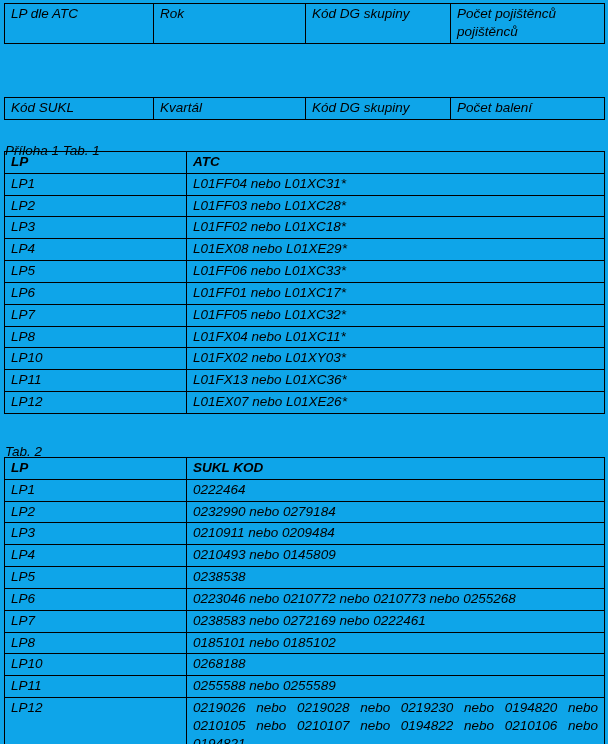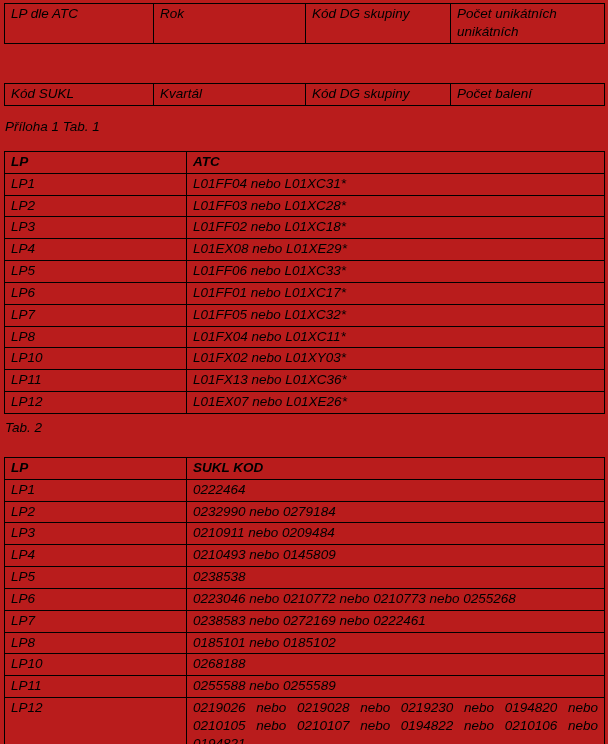--- a/index.html
+++ b/index.html
@@ -1,20 +1,20 @@
 <!DOCTYPE html>
 <html><head>
 <meta charset="utf-8">
 <style>
   html, body { margin: 0; padding: 0; background: #ffffff; }
   .page {
     position: relative;
     width: 608px;
     height: 744px;
-    background: #b91c1c;
+    background: #0ea5e9;
     font-family: "Liberation Sans", sans-serif;
     font-style: italic;
     color: #000000;
     overflow: hidden;
   }
   table {
     position: absolute;
     left: 4px;
     width: 600px;
     border-collapse: collapse;
@@ -33,45 +33,46 @@
   th { font-weight: bold; }
   .qtable td { height: 18px; }
   .qtable-year td { height: 31px; }
   .lp-table td, .lp-table th { height: 16px; }
   .justify-second td:nth-child(2) { text-align: justify; }
   .title {
     position: absolute;
     left: 5px;
     font-size: 13.5px;
     line-height: 1.2;
+    margin-top: 24px;
   }
 </style>
 </head>
 <body>
 
 <div class="page">
 
   <table class="qtable qtable-year" style="top:3px">
     <colgroup>
       <col style="width:149px">
         <col style="width:152px">
         <col style="width:145px">
         <col style="width:154px">
     </colgroup>
     <tbody>
       <tr>
           <td>LP dle ATC</td>
           <td>Rok</td>
           <td>Kód DG skupiny</td>
-          <td>Počet unikátních unikátních</td>
-        </tr>
-    </tbody>
-  </table>
-
-  <table class="qtable" style="top:83px">
+          <td>Počet pojištěnců pojištěnců</td>
+        </tr>
+    </tbody>
+  </table>
+
+  <table class="qtable" style="top:97px">
     <colgroup>
       <col style="width:149px">
         <col style="width:152px">
         <col style="width:145px">
         <col style="width:154px">
     </colgroup>
     <tbody>
       <tr>
           <td>Kód SUKL</td>
           <td>Kvartál</td>

